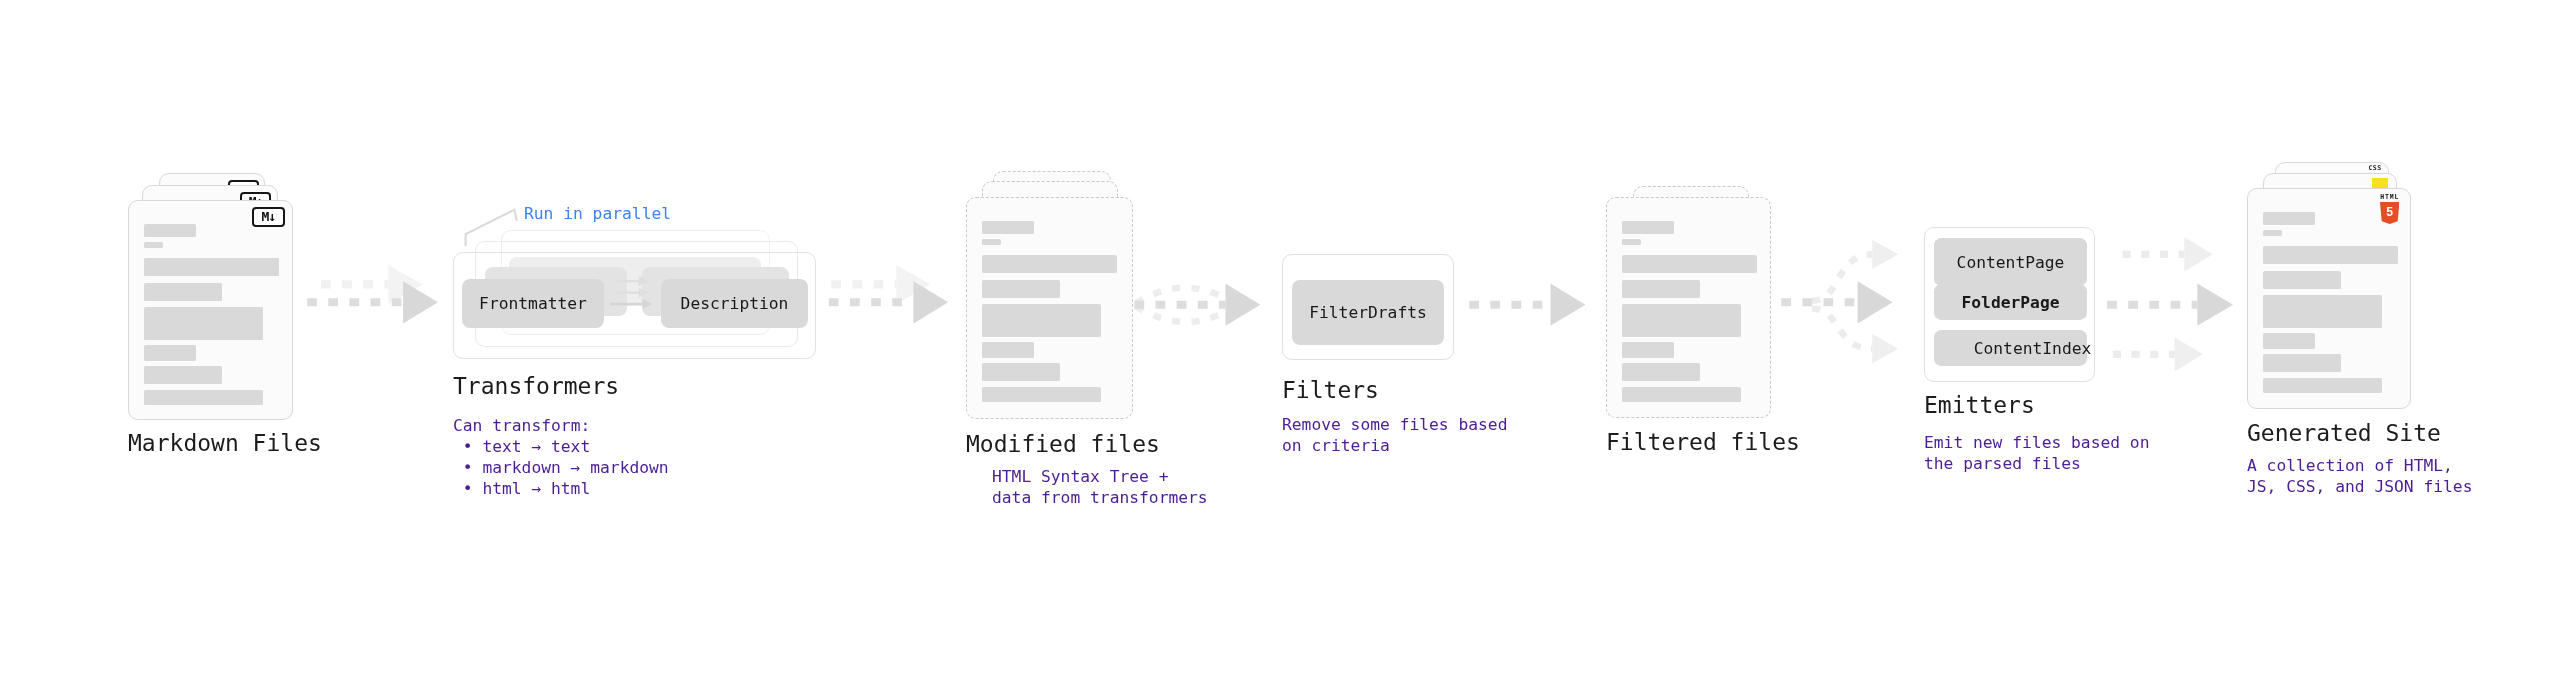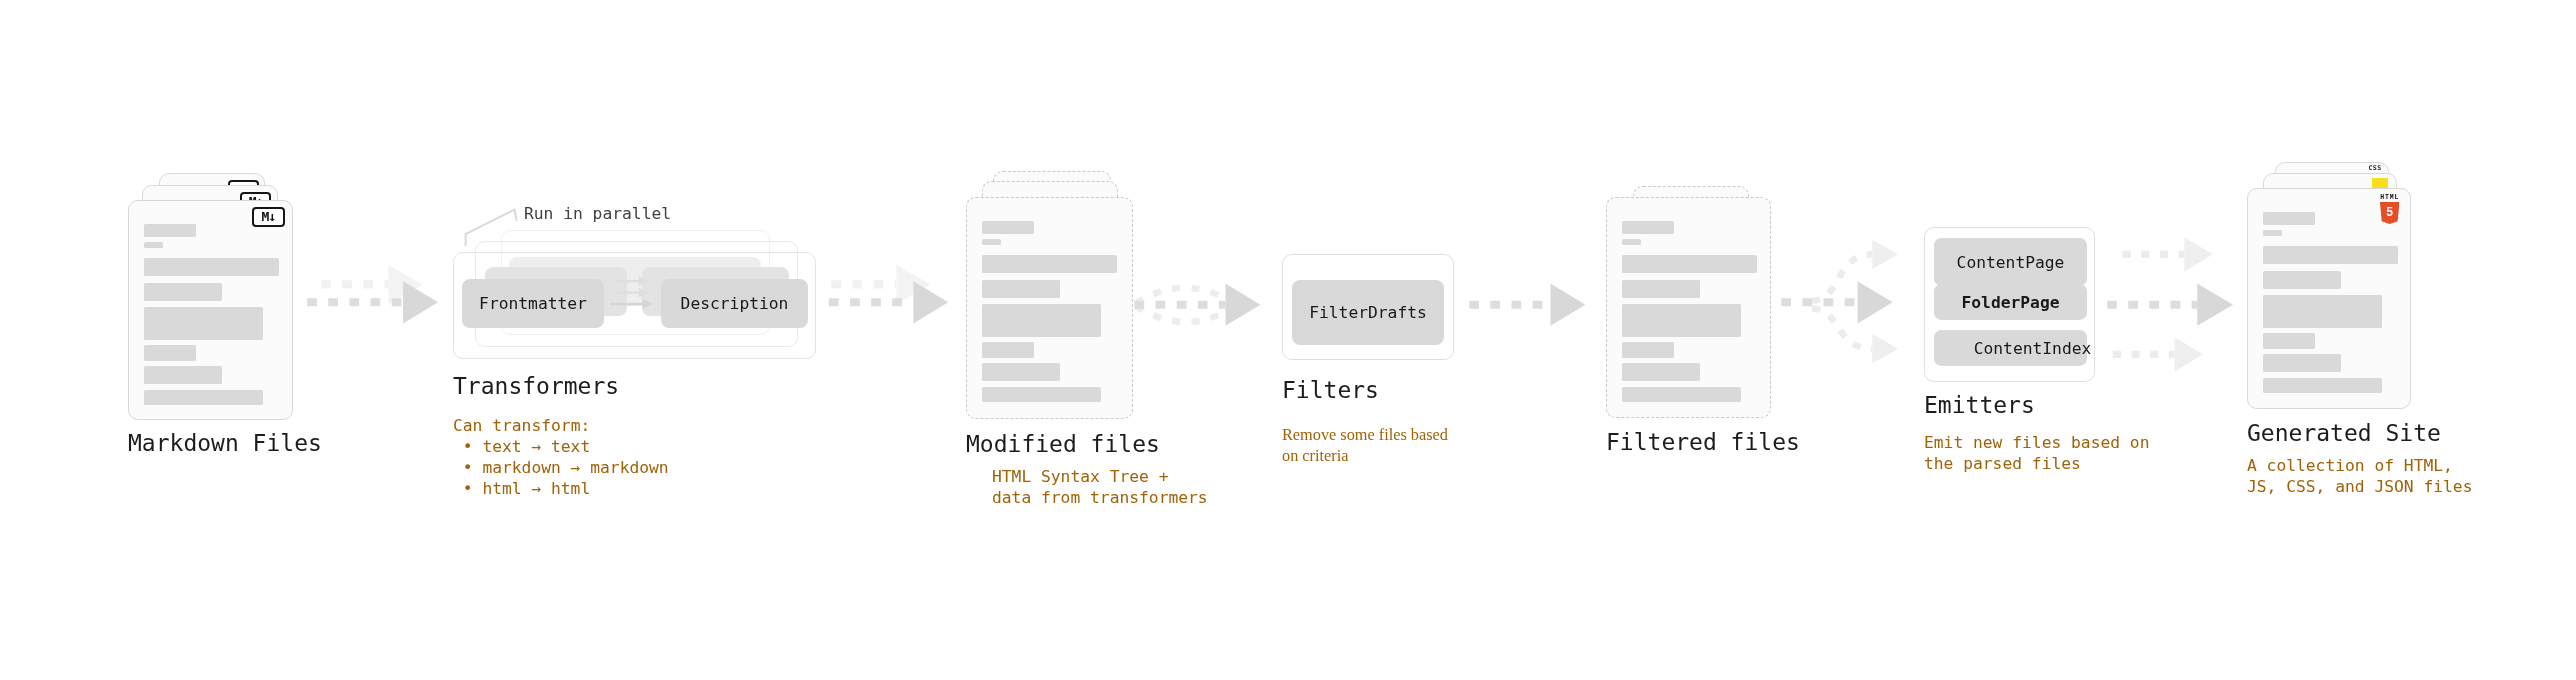--- a/index.html
+++ b/index.html
@@ -40,23 +40,23 @@
   .cbox.white{background:#ffffff;}
   .cbox.ghost1{border-color:#eaeaea;}
   .cbox.ghost2{border-color:#f0f0f0;}
   .pill{position:absolute;box-sizing:border-box;background:#d9d9d9;border-radius:8.1px;display:flex;
         align-items:center;justify-content:center;font-size:16.3px;color:#191919;}
   .pill.ghost1{background:#e3e3e3;}
   .pill.ghost2{background:#eeeeee;}
 
   
   .title{position:absolute;font-size:23px;font-weight:500;color:#1c1c1c;white-space:nowrap;}
-  .desc{position:absolute;font-size:16.3px;line-height:21px;color:#a16207;white-space:nowrap;}
+  .desc{position:absolute;font-size:16.3px;line-height:21px;color:#4c1d95;white-space:nowrap;}
   .desc .indent{padding-left:9.8px;}
-  .note{position:absolute;font-size:16.3px;color:#404040;white-space:nowrap;}
+  .note{position:absolute;font-size:16.3px;color:#3b82f6;white-space:nowrap;}
 </style>
 </head>
 <body>
 
 <div class="canvas">
 
   <svg class="overlay" width="2576" height="681" viewBox="0 0 3170 838">
 
     <g>
       <line x1="395" y1="350" x2="478" y2="350" stroke="#f1f1f1" stroke-width="10" stroke-dasharray="12 14"></line>
@@ -176,21 +176,21 @@
     <div class="desc" style="left:966px;top:466px;margin-left:26px;">
       <div>HTML Syntax Tree +</div>
       <div>data from transformers</div>
     </div>
   </div>
 
   <div>
     <div class="cbox white" style="left:1282px;top:254px;width:172px;height:106px;"></div>
     <div class="pill" style="left:1292px;top:280px;width:152px;height:65px;">FilterDrafts</div>
     <div class="title" style="left:1282px;top:377px;">Filters</div>
-    <div class="desc" style="left:1282px;top:424px;font-family:Liberation Serif, serif;">
+    <div class="desc" style="left:1282px;top:414px;">
       <div>Remove some files based</div>
       <div>on criteria</div>
     </div>
   </div>
 
   <div>
     <div class="card dashed" style="left:1633px;top:186px;width:116px;height:65px;"></div>
     <div class="card dashed" style="left:1606px;top:197px;width:165px;height:221px;">
       <div class="inner">
         <div class="bar b1"></div>

